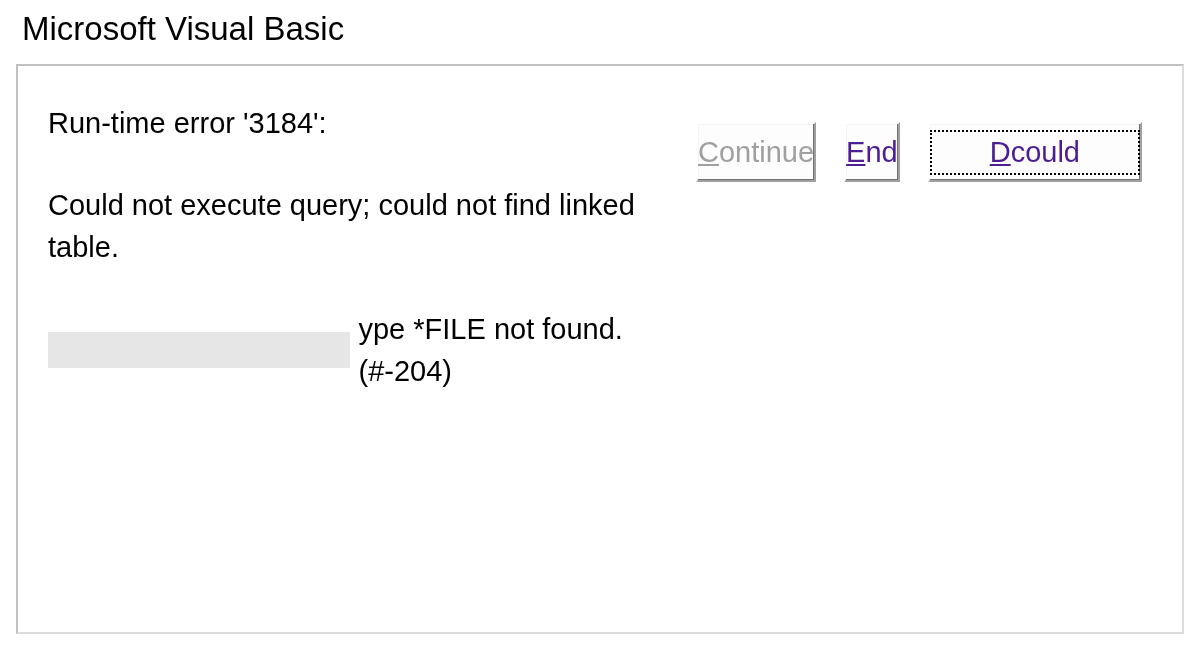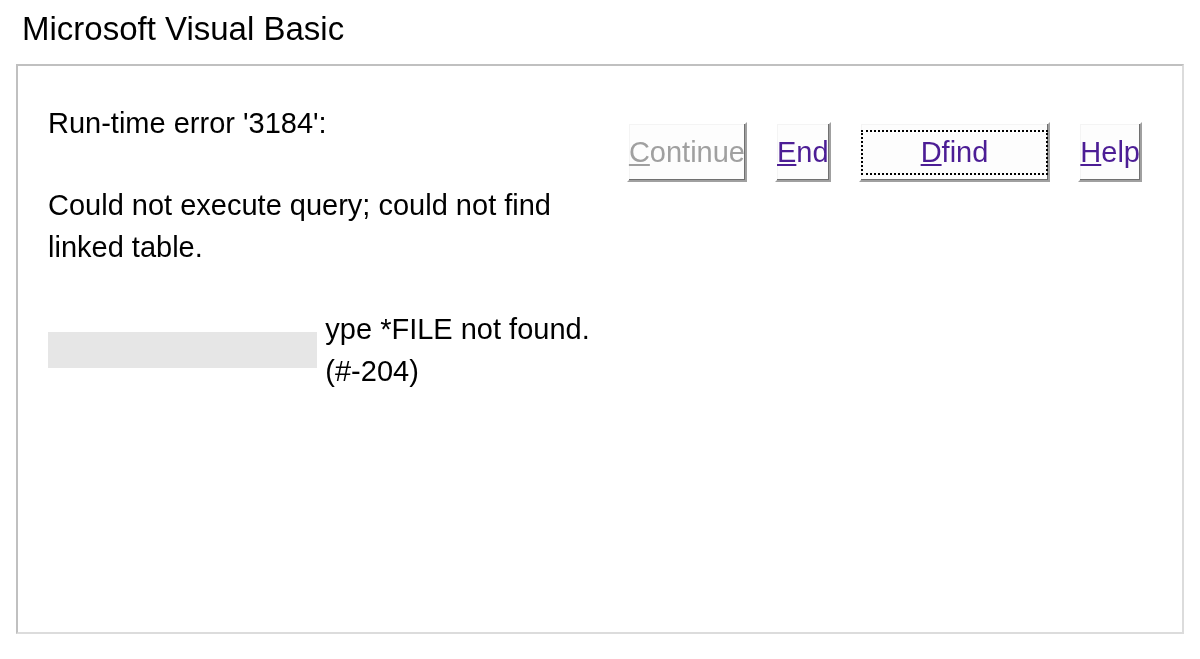--- a/index.html
+++ b/index.html
@@ -116,21 +116,18 @@
 
     <div class="button-row">
       <button class="btn disabled">
         <span class="accel">C</span><span>ontinue</span>
       </button>
       <button class="btn">
         <span class="accel">E</span><span>nd</span>
       </button>
       <button class="btn default-btn">
         <span class="inner">
-          <span class="accel">D</span><span>find</span>
+          <span class="accel">D</span><span>could</span>
         </span>
-      </button>
-      <button class="btn">
-        <span class="accel">H</span><span>elp</span>
       </button>
     </div>
   </div>
 </div>
 
 </body></html>

